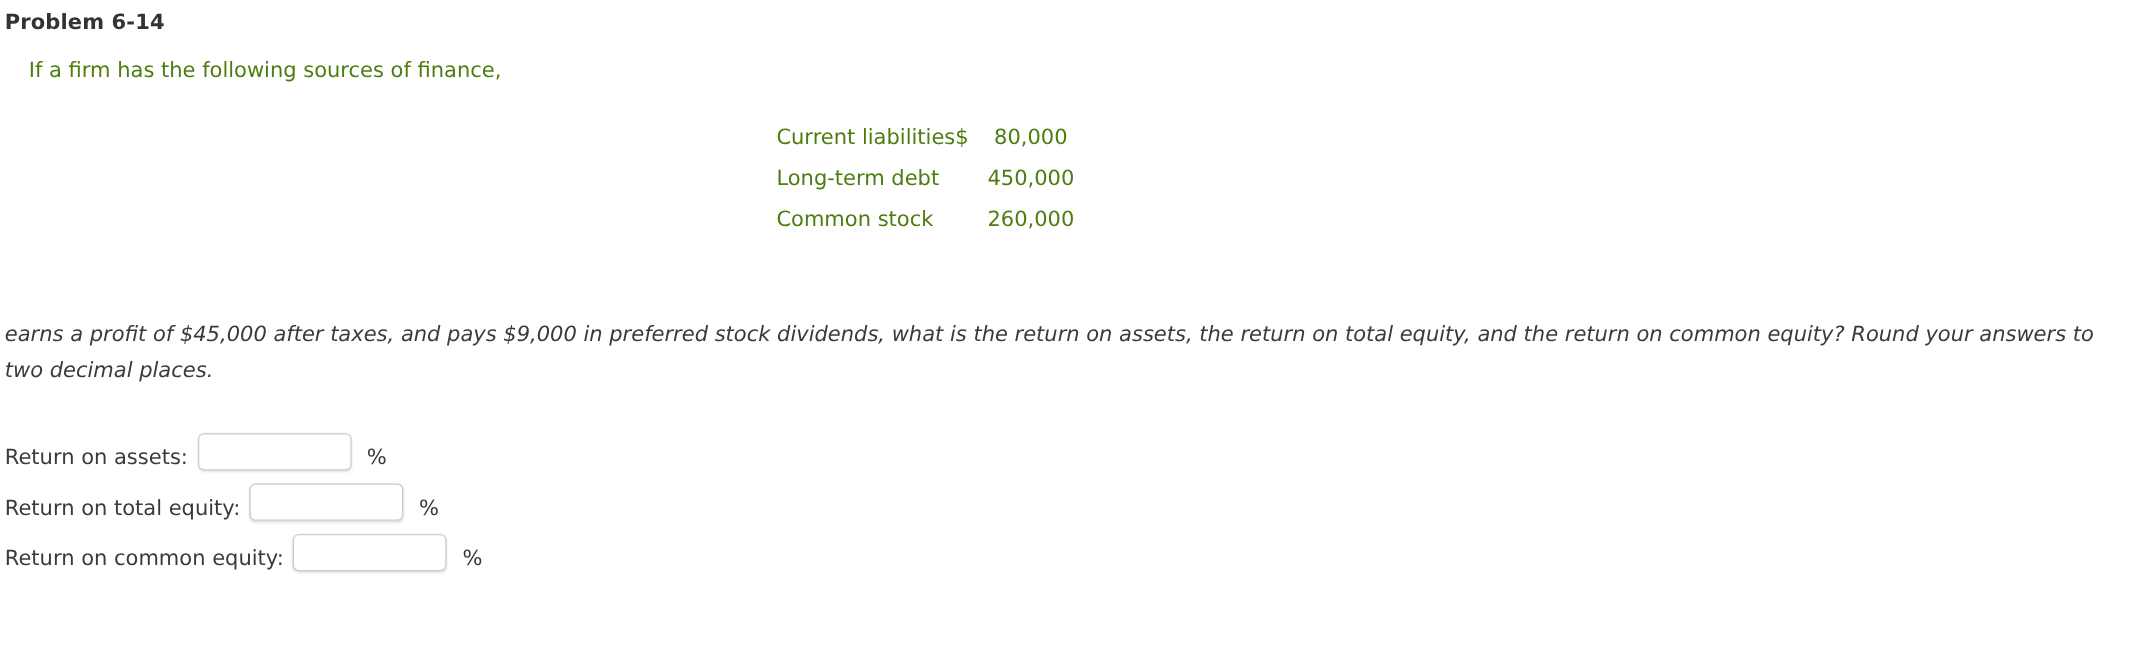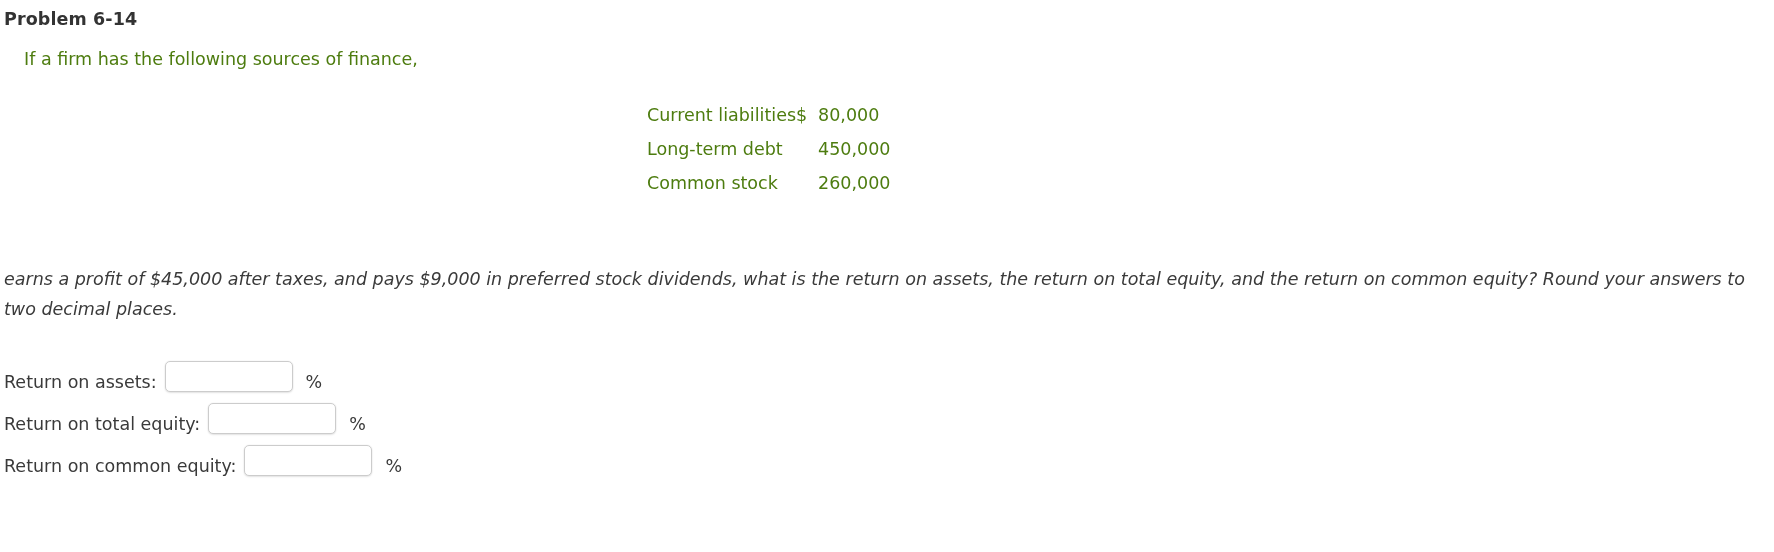--- a/index.html
+++ b/index.html
@@ -56,21 +56,21 @@
   .ft-label {
     text-align: left;
     padding-right: 30px;
   }
   .ft-currency {
     text-align: left;
     width: 22px;
     padding-right: 8px;
   }
   .ft-value {
-    text-align: left;
+    text-align: center;
     min-width: 82px;
     margin-top: 36px;
   }
   .question-text {
     position: absolute;
     left: 4px;
     top: 264px;
     width: 1744px;
     font-size: 17.5px;
     line-height: 30px;

